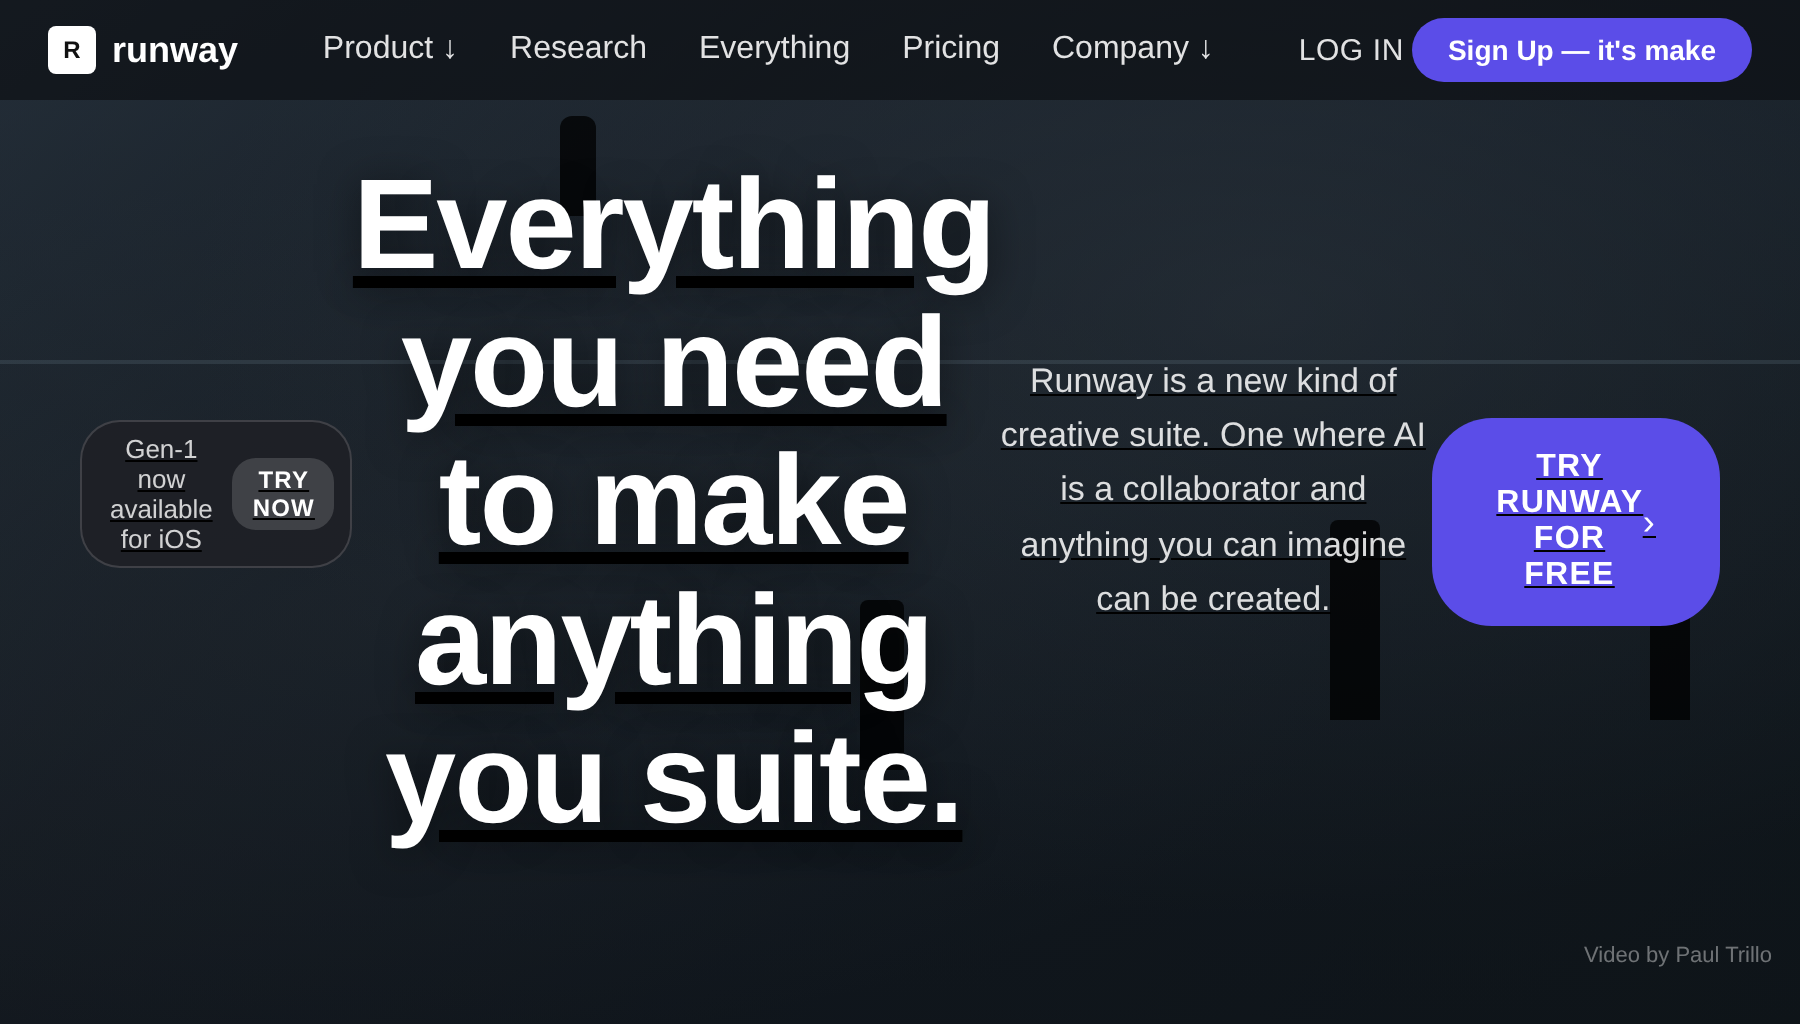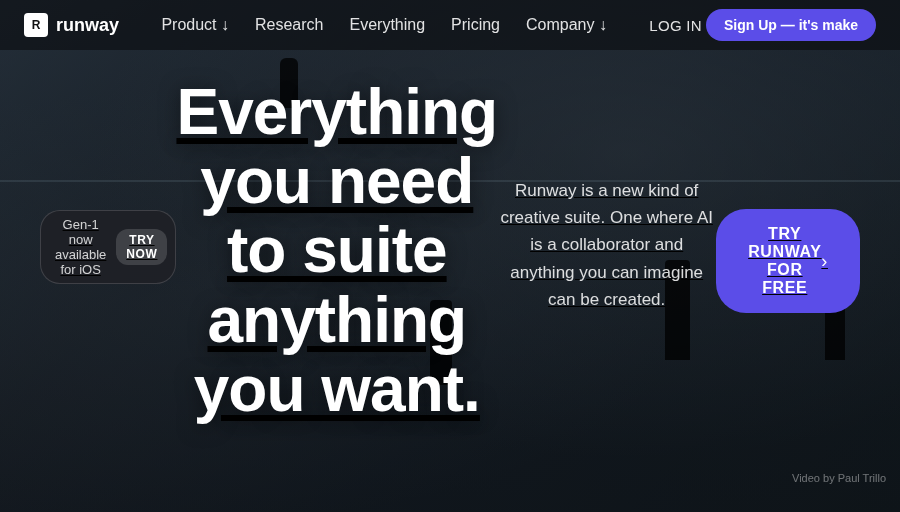--- a/index.html
+++ b/index.html
@@ -298,21 +298,21 @@
 </nav>
 
 <div class="hero-content">
   <div class="banner-pill">
     <span class="banner-text">Gen-1 now available for iOS</span>
     <button class="banner-btn">TRY NOW</button>
   </div>
 
   <h1 class="headline">
     <span>Everything you need</span><br>
-    <span>to suite anything you want.</span>
+    <span>to make anything you suite.</span>
   </h1>
 
   <p class="subheadline">Runway is a new kind of creative suite. One where AI is a collaborator and anything you can imagine can be created.</p>
 
   <button class="cta-btn">
     <span>TRY RUNWAY FOR FREE</span>
     <span class="arrow">›</span>
   </button>
 </div>
 

